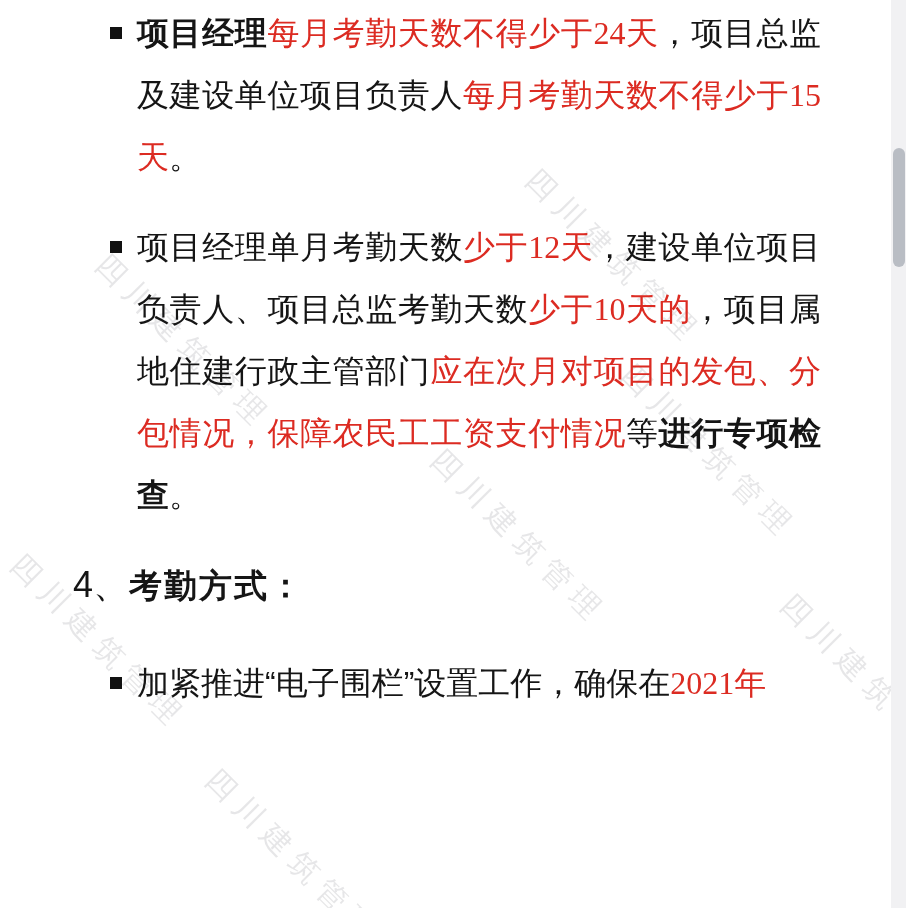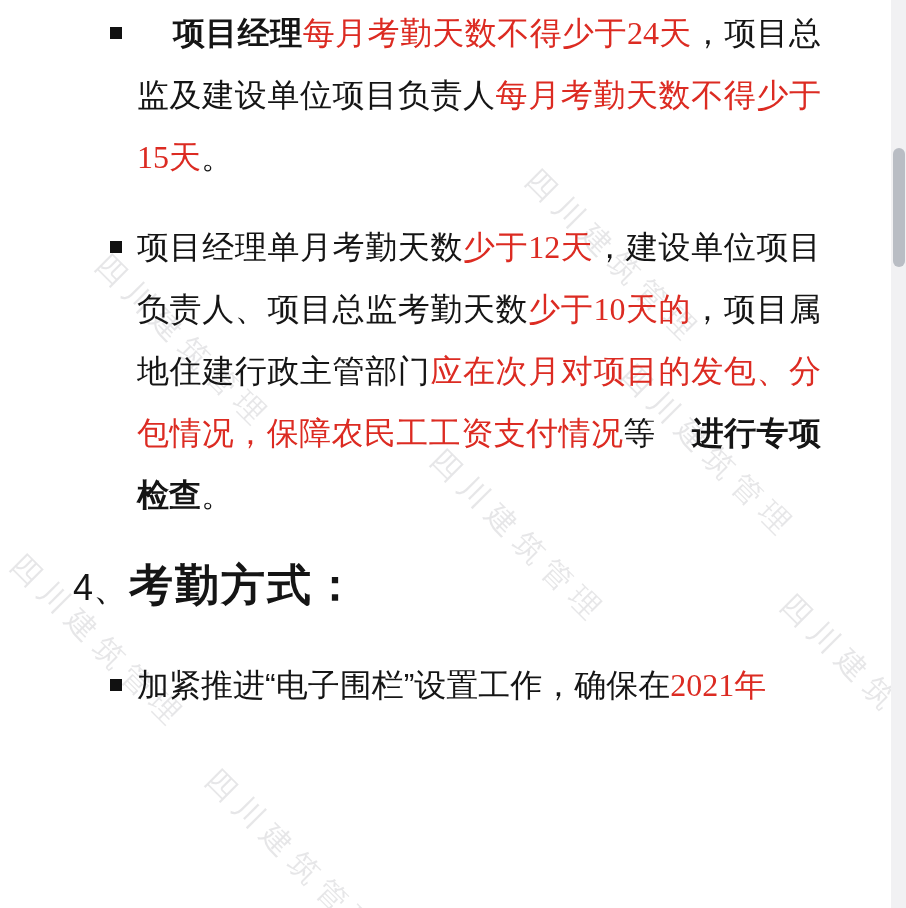--- a/index.html
+++ b/index.html
@@ -49,29 +49,29 @@
   .txt{
     flex:1;
     font-size:32px;
     line-height:62px;
     text-align:justify;
     text-align-last:left;
     text-justify:inter-ideograph;
     color:var(--ink);
   }
   .txt .r{color:var(--red);font-family:Liberation Serif, serif;}
-  .txt .b{font-weight:700;margin-left:36px;}
+  .txt .b{font-weight:700;}
   .heading{
     margin:23px 85px 35px 73px;
     font-size:36px;
     line-height:62px;
     color:var(--ink);
   }
   .heading .num{font-weight:400;font-size:36px;}
-  .heading .ttl{font-weight:700;font-size:44px;letter-spacing:2px;text-align:center;}
+  .heading .ttl{font-weight:700;font-size:33px;letter-spacing:2px;text-align:center;}
 
   
   .scroll-track{
     position:absolute;
     top:0;right:0;
     width:15px;height:908px;
     background:var(--track);
     z-index:3;
   }
   .scroll-thumb{

